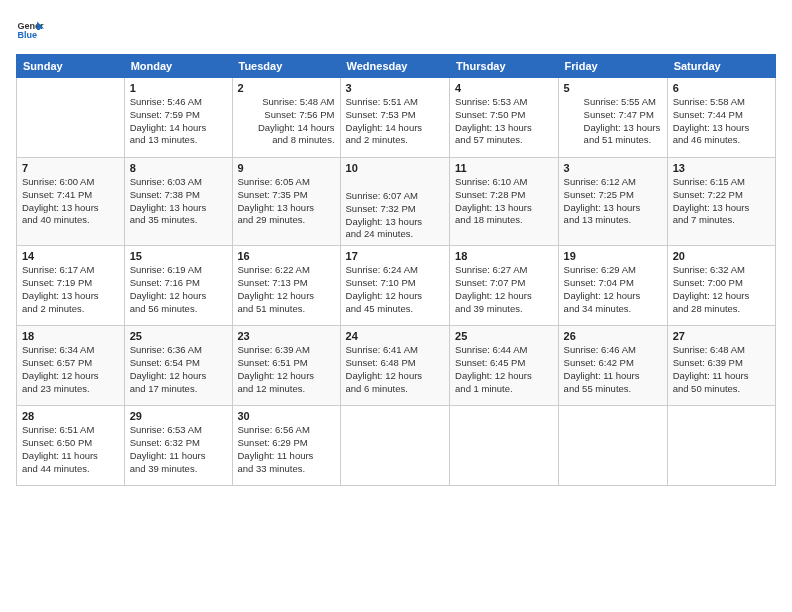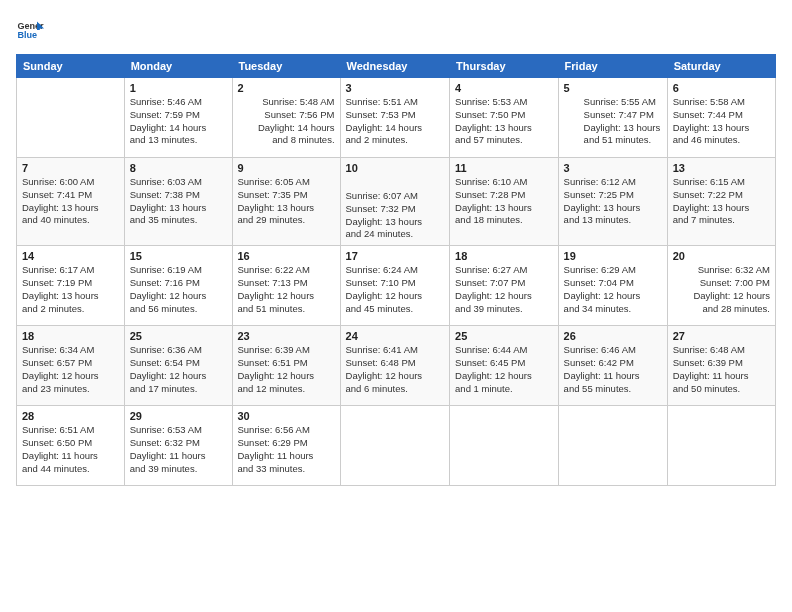--- a/index.html
+++ b/index.html
@@ -258,21 +258,21 @@
           </td>
           <td>
             <span class="day-num">19</span>
             <div class="day-detail" style="white-space: pre-line;">Sunrise: 6:29 AM
 Sunset: 7:04 PM
 Daylight: 12 hours
 and 34 minutes.</div>
           </td>
           <td>
             <span class="day-num">20</span>
-            <div class="day-detail" style="white-space: pre-line; text-align: right;">Sunrise: 6:32 AM
+            <div class="day-detail" style="white-space: pre-line;">Sunrise: 6:32 AM
 Sunset: 7:00 PM
 Daylight: 12 hours
 and 28 minutes.</div>
           </td>
         </tr>
         <tr>
           <td>
             <span class="day-num">18</span>
             <div class="day-detail" style="white-space: pre-line;">Sunrise: 6:34 AM
 Sunset: 6:57 PM

